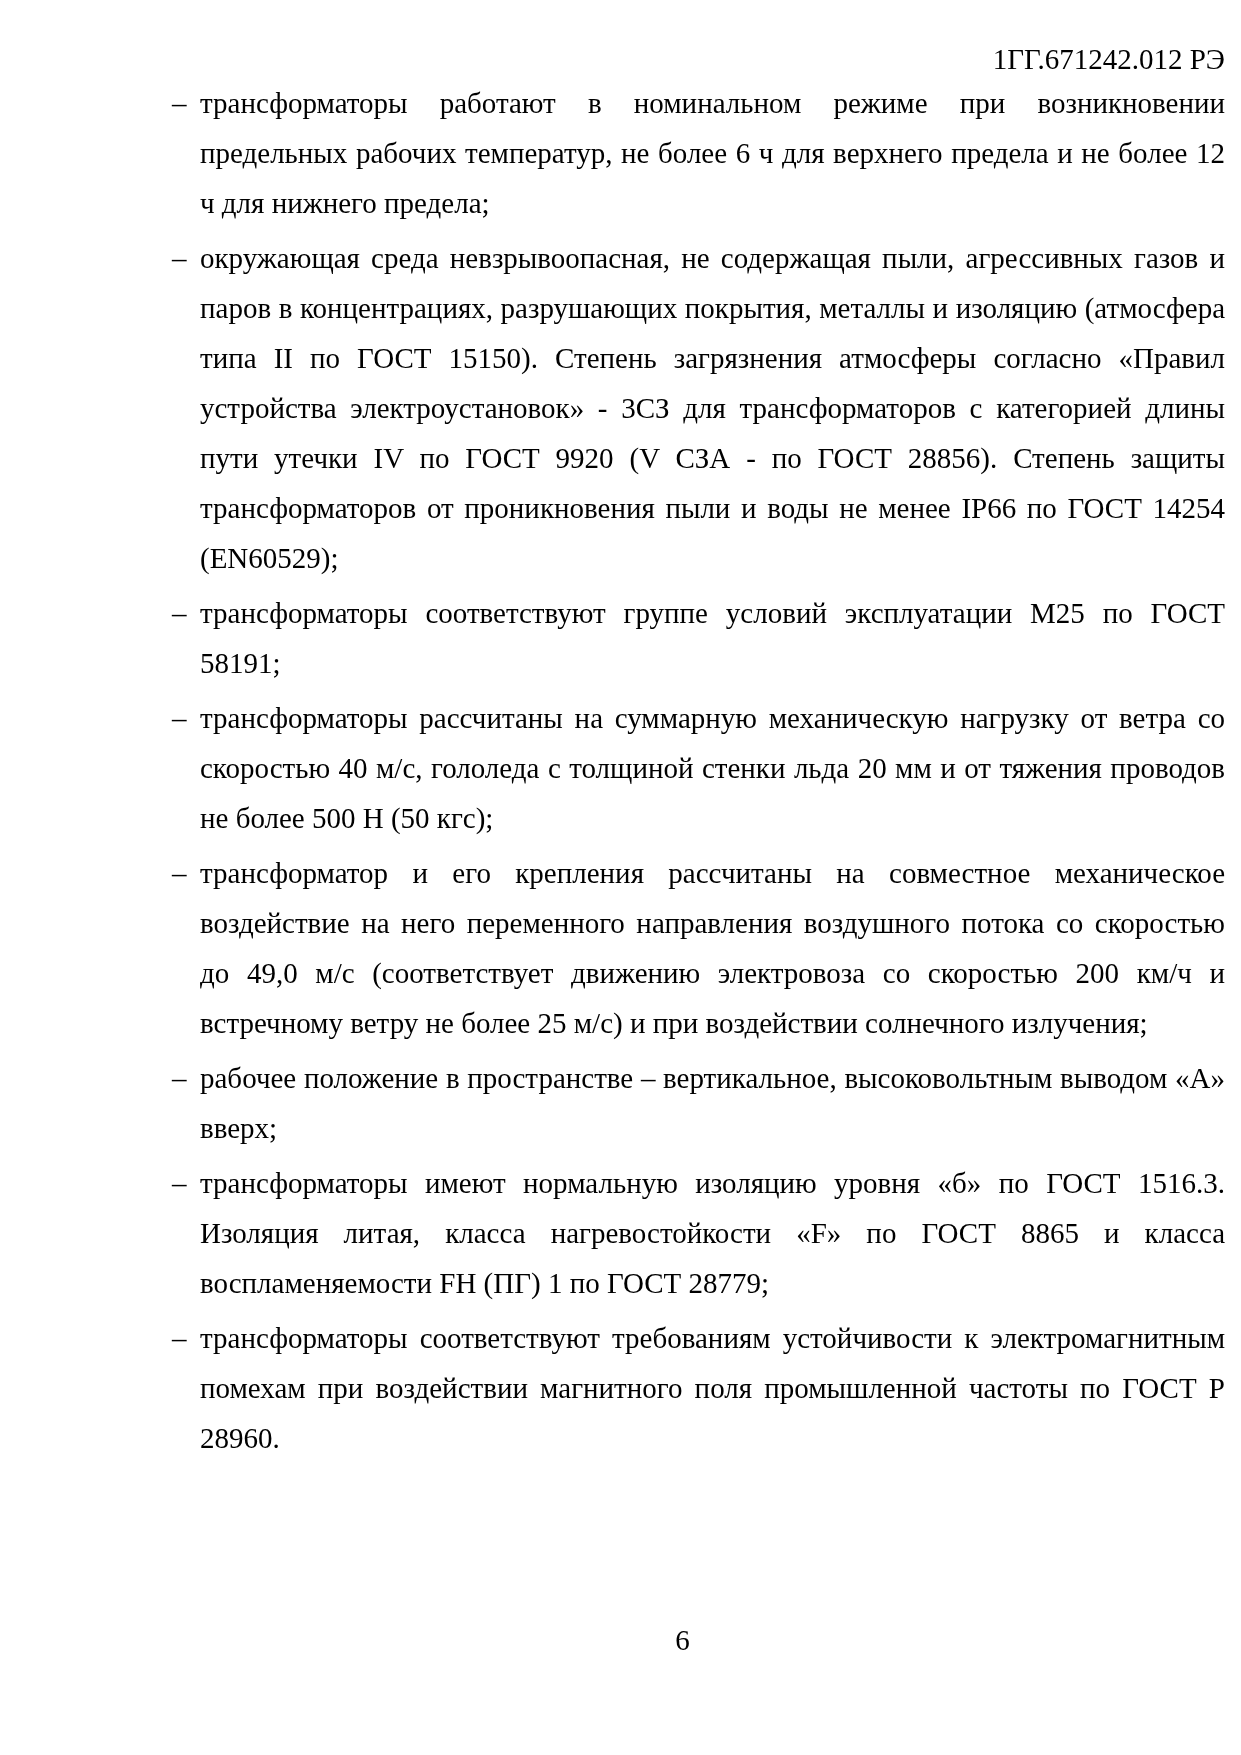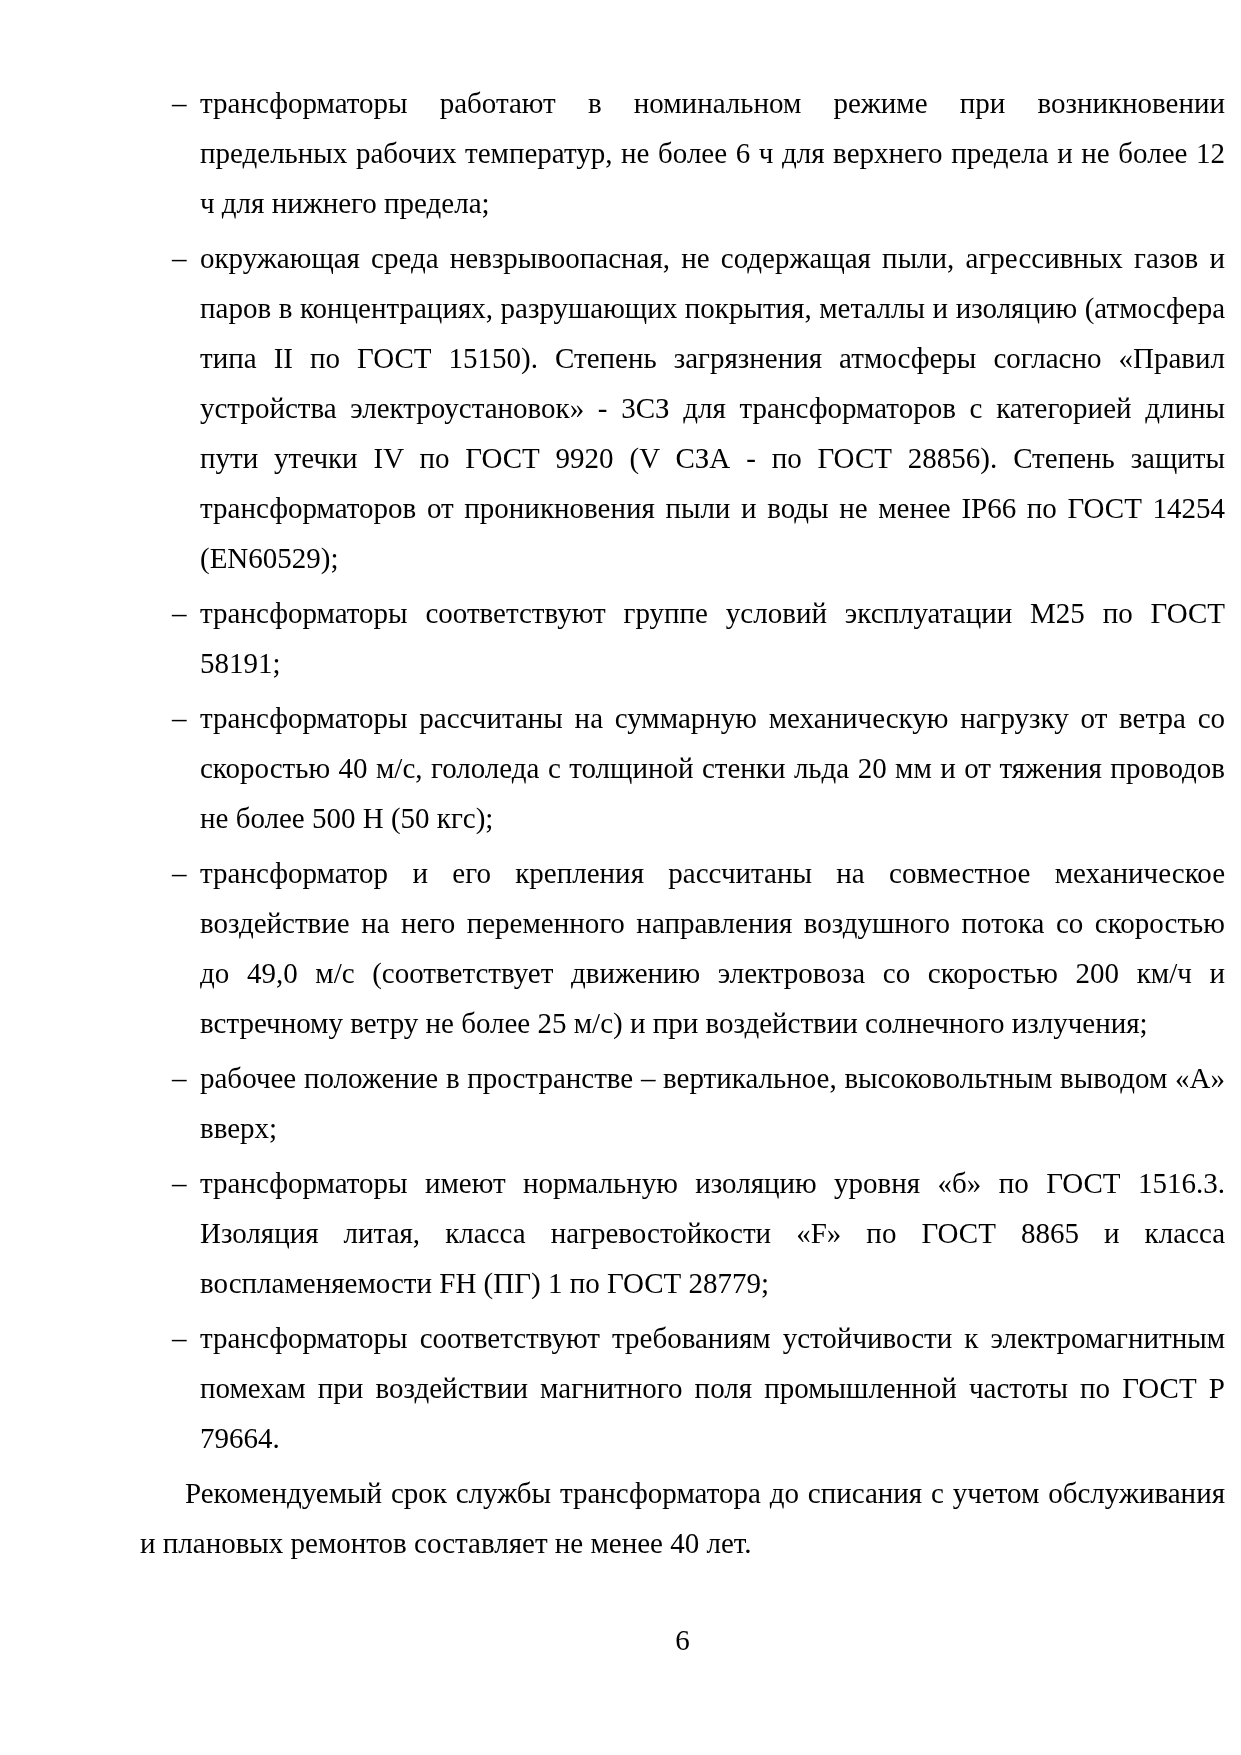--- a/index.html
+++ b/index.html
@@ -66,20 +66,21 @@
     text-align: center;
     font-size: 29px;
     line-height: 40px;
   }
 </style>
 </head>
 <body>
 
 <div class="page">
 
+  <div class="doc-header">1ГГ.671242.012 РЭ</div>
 
   <div class="content">
     <ul class="spec-list">
       <li>
         <span class="bullet-marker">–</span>
         <span class="item-text">трансформаторы работают в номинальном режиме при возникновении предельных рабочих температур, не более 6 ч для верхнего предела и не более 12 ч для нижнего предела;</span>
       </li>
       <li>
         <span class="bullet-marker">–</span>
         <span class="item-text">окружающая среда невзрывоопасная, не содержащая пыли, агрессивных газов и паров в концентрациях, разрушающих покрытия, металлы и изоляцию (атмосфера типа II по ГОСТ 15150). Степень загрязнения атмосферы согласно «Правил устройства электроустановок» - 3СЗ для трансформаторов с категорией длины пути утечки IV по ГОСТ 9920 (V СЗА - по ГОСТ 28856). Степень защиты трансформаторов от проникновения пыли и воды не менее IP66 по ГОСТ 14254 (EN60529);</span>
@@ -99,22 +100,21 @@
       <li>
         <span class="bullet-marker">–</span>
         <span class="item-text">рабочее положение в пространстве – вертикальное, высоковольтным выводом «А» вверх;</span>
       </li>
       <li>
         <span class="bullet-marker">–</span>
         <span class="item-text">трансформаторы имеют нормальную изоляцию уровня «б» по ГОСТ 1516.3. Изоляция литая, класса нагревостойкости «F» по ГОСТ 8865 и класса воспламеняемости FH (ПГ) 1 по ГОСТ 28779;</span>
       </li>
       <li>
         <span class="bullet-marker">–</span>
-        <span class="item-text">трансформаторы соответствуют требованиям устойчивости к электромагнитным помехам при воздействии магнитного поля промышленной частоты по ГОСТ Р 79664.</span>
+        <span class="item-text">трансформаторы соответствуют требованиям устойчивости к электромагнитным помехам при воздействии магнитного поля промышленной частоты по ГОСТ Р 28960.</span>
       </li>
     </ul>
 
-    <p class="closing">Рекомендуемый срок службы трансформатора до списания с учетом обслуживания и плановых ремонтов составляет не менее 40 лет.</p>
   </div>
 
   <div class="page-number">6</div>
 
 </div>
 
 </body></html>

